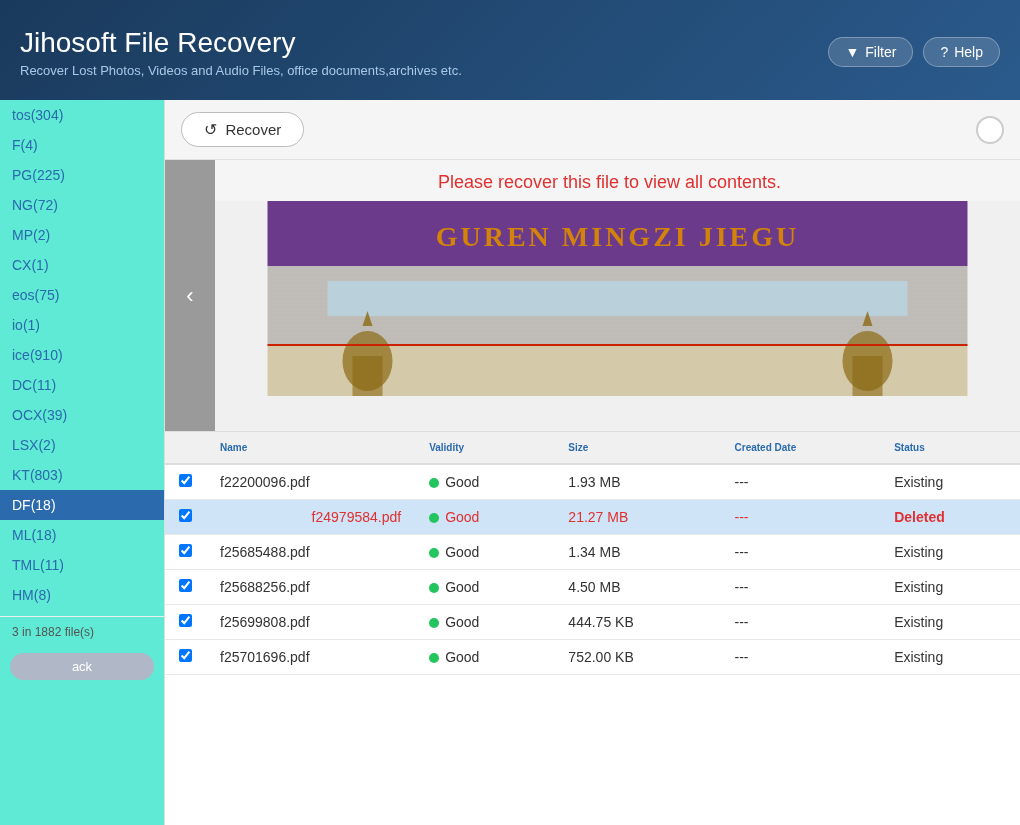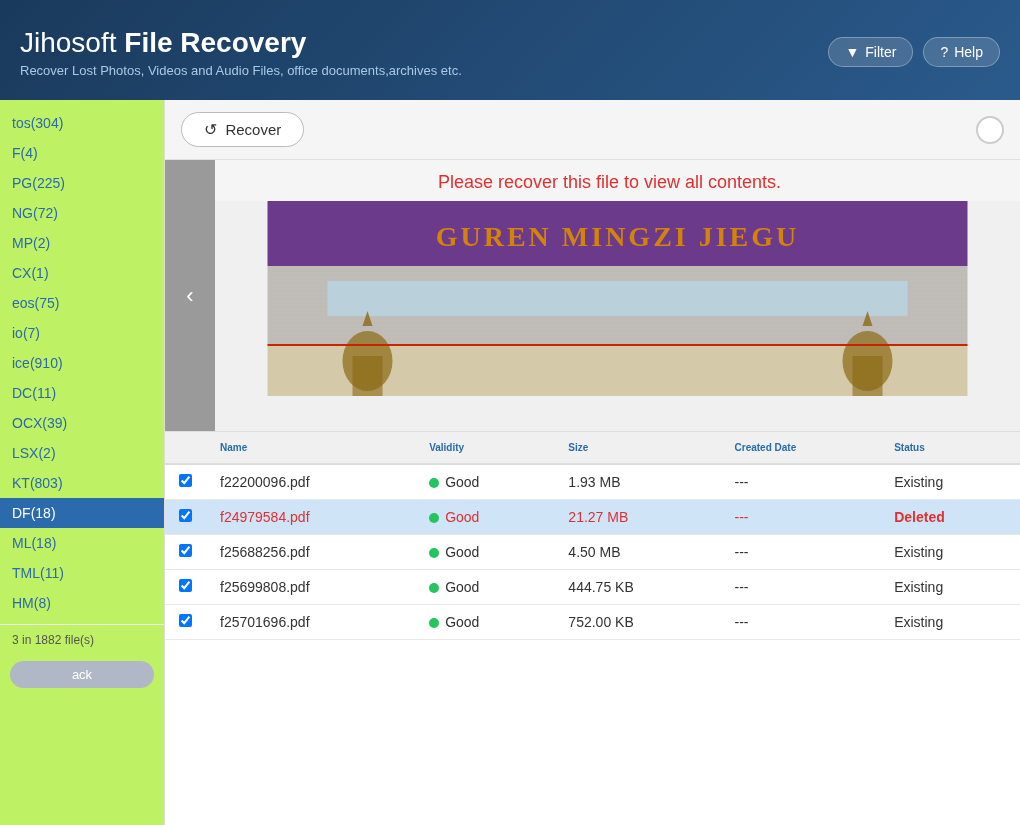--- a/index.html
+++ b/index.html
@@ -14,21 +14,21 @@
       justify-content: space-between;
       min-height: 100px;
     }
     .header-left {}
     .header-title {
       font-size: 28px;
       color: #fff;
       font-weight: normal;
     }
     .header-title span.brand { font-weight: 300; }
-    .header-title span.product { font-weight: 700; }
+    .header-title span.product { font-weight: 400; }
     .header-subtitle {
       font-size: 13px;
       color: #a8c8e8;
       margin-top: 4px;
     }
     .header-right {
       display: flex;
       gap: 10px;
       align-items: center;
     }
@@ -47,24 +47,23 @@
 
     
     .main-layout {
       display: flex;
       height: calc(825px - 100px);
     }
 
     
     .sidebar {
       width: 165px;
-      background: #bef264;
+      background: #5eead4;
       border-right: 1px solid #ddd;
       overflow-y: auto;
-      padding-top: 8px;
       flex-shrink: 0;
     }
     .sidebar-item {
       padding: 7px 12px;
       font-size: 14px;
       color: #2a6aad;
       cursor: pointer;
       border-radius: 0;
     }
     .sidebar-item.active {
@@ -192,21 +191,21 @@
     }
     .file-table tbody tr {
       border-bottom: 1px solid #e8e8e8;
     }
     .file-table tbody tr.selected { background: #d0e4f8; }
     .file-table tbody td {
       padding: 9px 14px;
       color: #333;
     }
     .file-table tbody tr.deleted td { color: #e03030; }
-    .file-table tbody tr.deleted td.name-cell { color: #e03030; }
+    .file-table tbody tr.deleted td.name-cell { color: #e03030; text-align: right; }
 
     .green-dot {
       display: inline-block;
       width: 10px;
       height: 10px;
       background: #22c55e;
       border-radius: 50%;
       margin-right: 6px;
       vertical-align: middle;
     }
@@ -244,21 +243,21 @@
 
   <div class="sidebar">
     <div id="sidebar-items-container">
         <div class="sidebar-item">tos(304)</div>
         <div class="sidebar-item">F(4)</div>
         <div class="sidebar-item">PG(225)</div>
         <div class="sidebar-item">NG(72)</div>
         <div class="sidebar-item">MP(2)</div>
         <div class="sidebar-item">CX(1)</div>
         <div class="sidebar-item">eos(75)</div>
-        <div class="sidebar-item">io(7)</div>
+        <div class="sidebar-item">io(1)</div>
         <div class="sidebar-item">ice(910)</div>
         <div class="sidebar-item">DC(11)</div>
         <div class="sidebar-item">OCX(39)</div>
         <div class="sidebar-item">LSX(2)</div>
         <div class="sidebar-item">KT(803)</div>
         <div class="sidebar-item active">DF(18)</div>
         <div class="sidebar-item">ML(18)</div>
         <div class="sidebar-item">TML(11)</div>
         <div class="sidebar-item">HM(8)</div>
       </div>
@@ -347,20 +346,28 @@
             <tr class="selected deleted">
               <td class="checkbox-cell"><input type="checkbox" checked="" style=""></td>
               <td class="name-cell">f24979584.pdf</td>
               <td><span class="green-dot"></span>Good</td>
               <td>21.27 MB</td>
               <td>---</td>
               <td class="status-deleted">Deleted</td>
             </tr>
             <tr>
               <td class="checkbox-cell"><input type="checkbox" checked="" style=""></td>
+              <td class="name-cell">f25685488.pdf</td>
+              <td><span class="green-dot"></span>Good</td>
+              <td>1.34 MB</td>
+              <td>---</td>
+              <td class="status-existing">Existing</td>
+            </tr>
+            <tr>
+              <td class="checkbox-cell"><input type="checkbox" checked="" style=""></td>
               <td class="name-cell">f25688256.pdf</td>
               <td><span class="green-dot"></span>Good</td>
               <td>4.50 MB</td>
               <td>---</td>
               <td class="status-existing">Existing</td>
             </tr>
             <tr>
               <td class="checkbox-cell"><input type="checkbox" checked="" style=""></td>
               <td class="name-cell">f25699808.pdf</td>
               <td><span class="green-dot"></span>Good</td>

